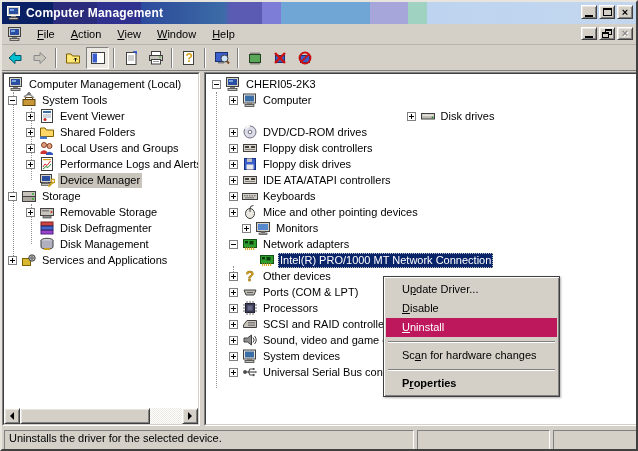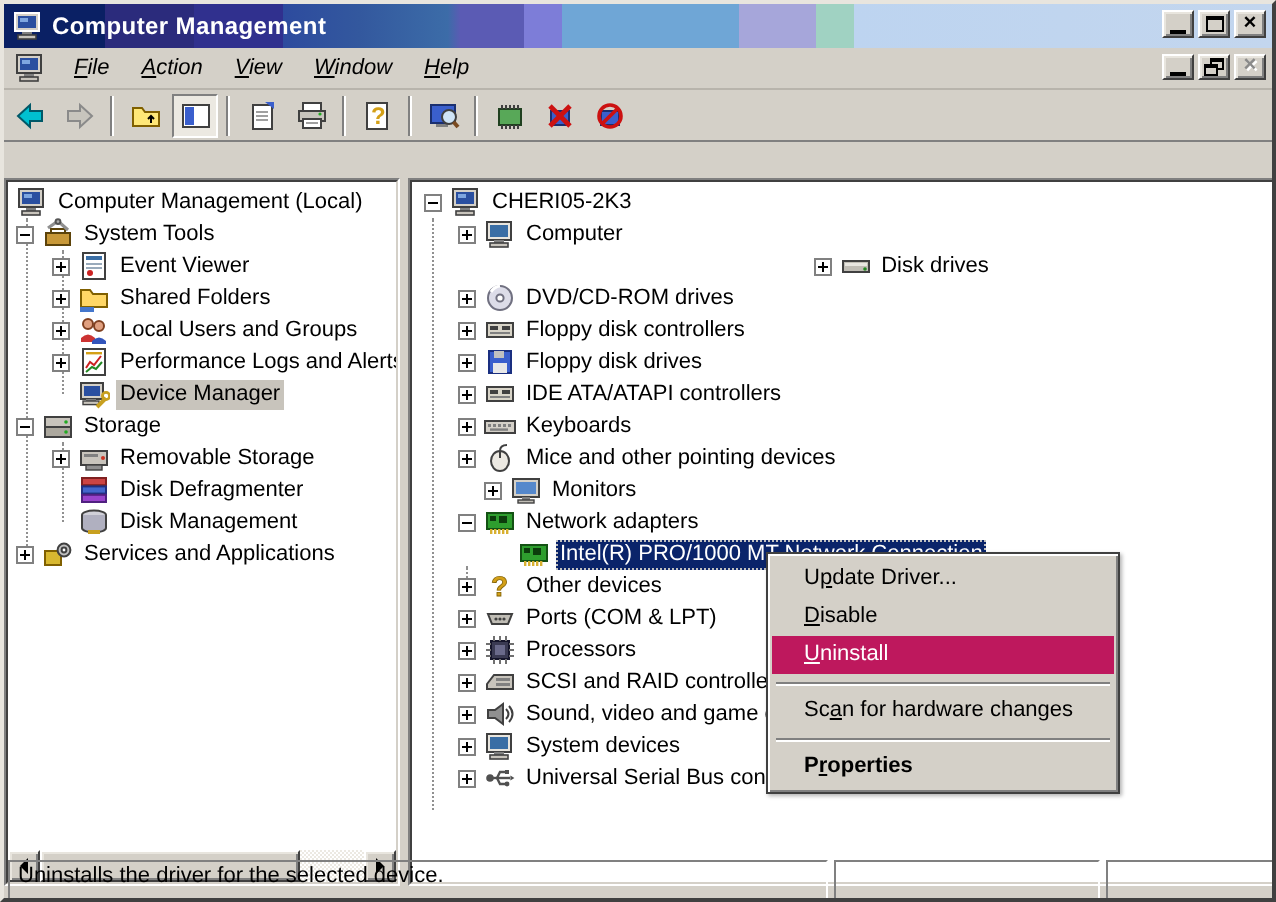--- a/index.html
+++ b/index.html
@@ -38,38 +38,38 @@
   .g-restore i{position:absolute;display:block;border:1px solid #000;border-top-width:2px;width:7px;height:6px;}
   .g-restore i:first-child{right:0;top:0;}
   .g-restore i:last-child{left:0;bottom:0;background:#d4d0c8;}
   .disabled-glyph{color:#8a8a8a;text-shadow:1px 1px 0 #fff;}
   
   .menubar{
     position:absolute;left:0;top:22px;width:634px;height:21px;
     display:flex;align-items:center;border-bottom:1px solid #b8b4ac;
   }
   .menubar .micon{width:16px;height:16px;margin:0 6px 0 5px;}
-  .menu-item{padding:2px 8px;cursor:default;font-style:italic;}
+  .menu-item{padding:2px 8px;cursor:default;}
   .menu-item u{text-decoration:underline;}
   .mb-buttons{position:absolute;right:3px;top:3px;display:flex;}
   .mb-buttons .wbtn{height:13px;}
   
   .toolbar{
     position:absolute;left:0;top:43px;width:634px;height:26px;
     display:flex;align-items:center;
     border-bottom:1px solid #808080;box-shadow:0 1px 0 #fff;
   }
   .tool-btn{width:23px;height:22px;display:flex;align-items:center;justify-content:center;margin:0 1px;}
   .tool-btn.pressed{background:#ece9e2;border:1px solid;border-color:#808080 #fff #fff #808080;}
   .tool-sep{width:2px;height:20px;margin:0 3px;border-left:1px solid #808080;border-right:1px solid #fff;}
   .tool-btn svg{display:block;}
   
   .main{position:absolute;left:0;top:69px;width:634px;height:356px;background:#d4d0c8;}
   .pane{
-    position:absolute;top:18px;height:354px;background:#0f172a;
+    position:absolute;top:1px;height:354px;background:#0f172a;
     border:1px solid;border-color:#808080 #fff #fff #808080;
   }
   .pane .inner{
     position:absolute;left:0;top:0;right:0;bottom:0;
     border:1px solid;border-color:#404040 #d4d0c8 #d4d0c8 #404040;
     overflow:hidden;background:#fff;
   }
   .pane-left{left:0;width:198px;}
   .pane-right{left:202px;width:472px;}
   .tree{position:absolute;left:0;top:0;right:0;bottom:0;padding-top:2px;white-space:nowrap;}

